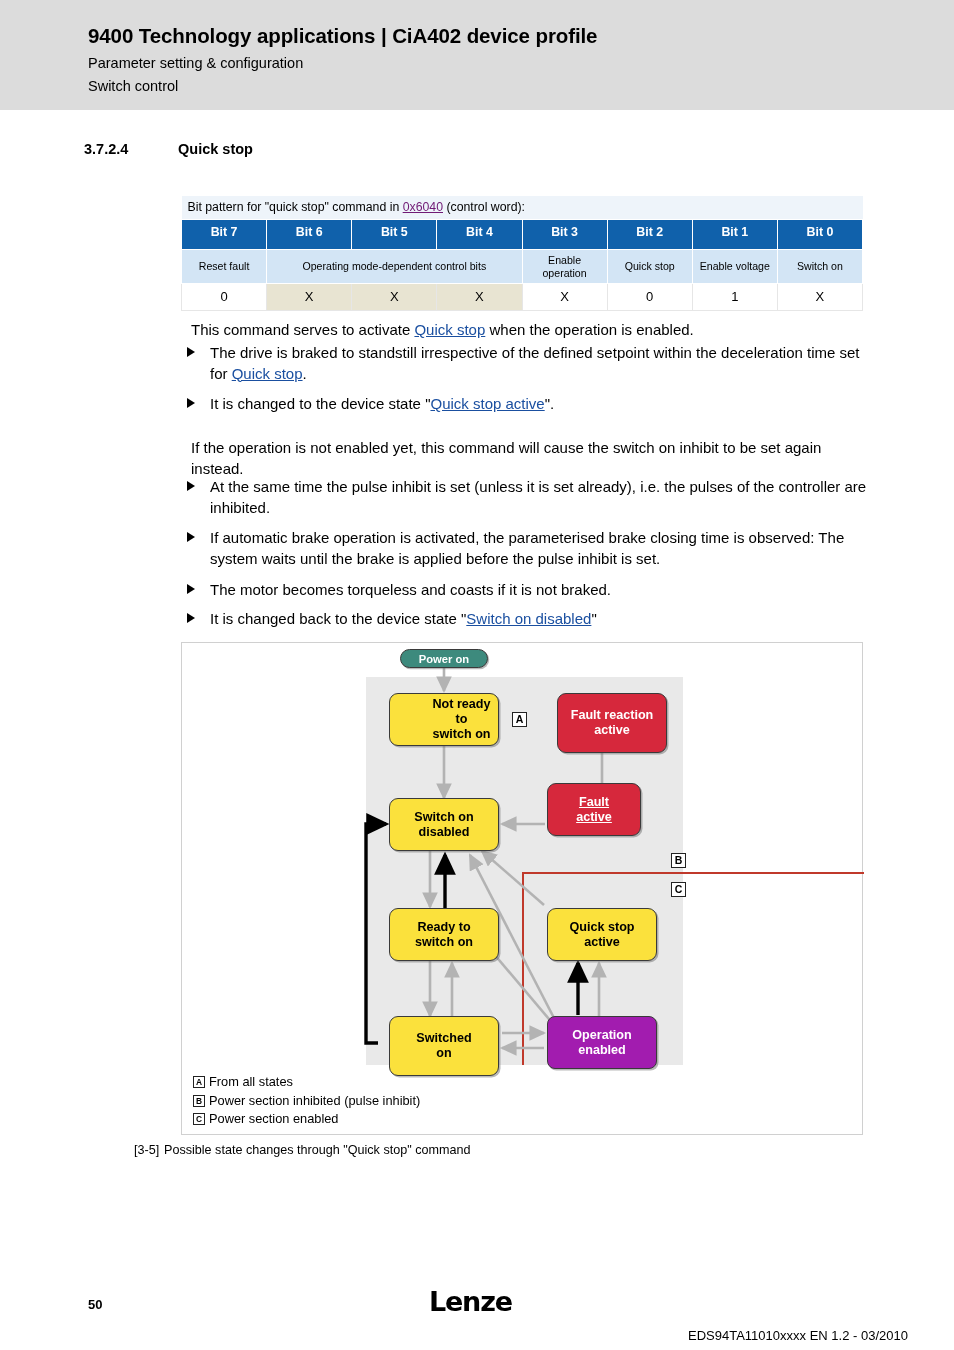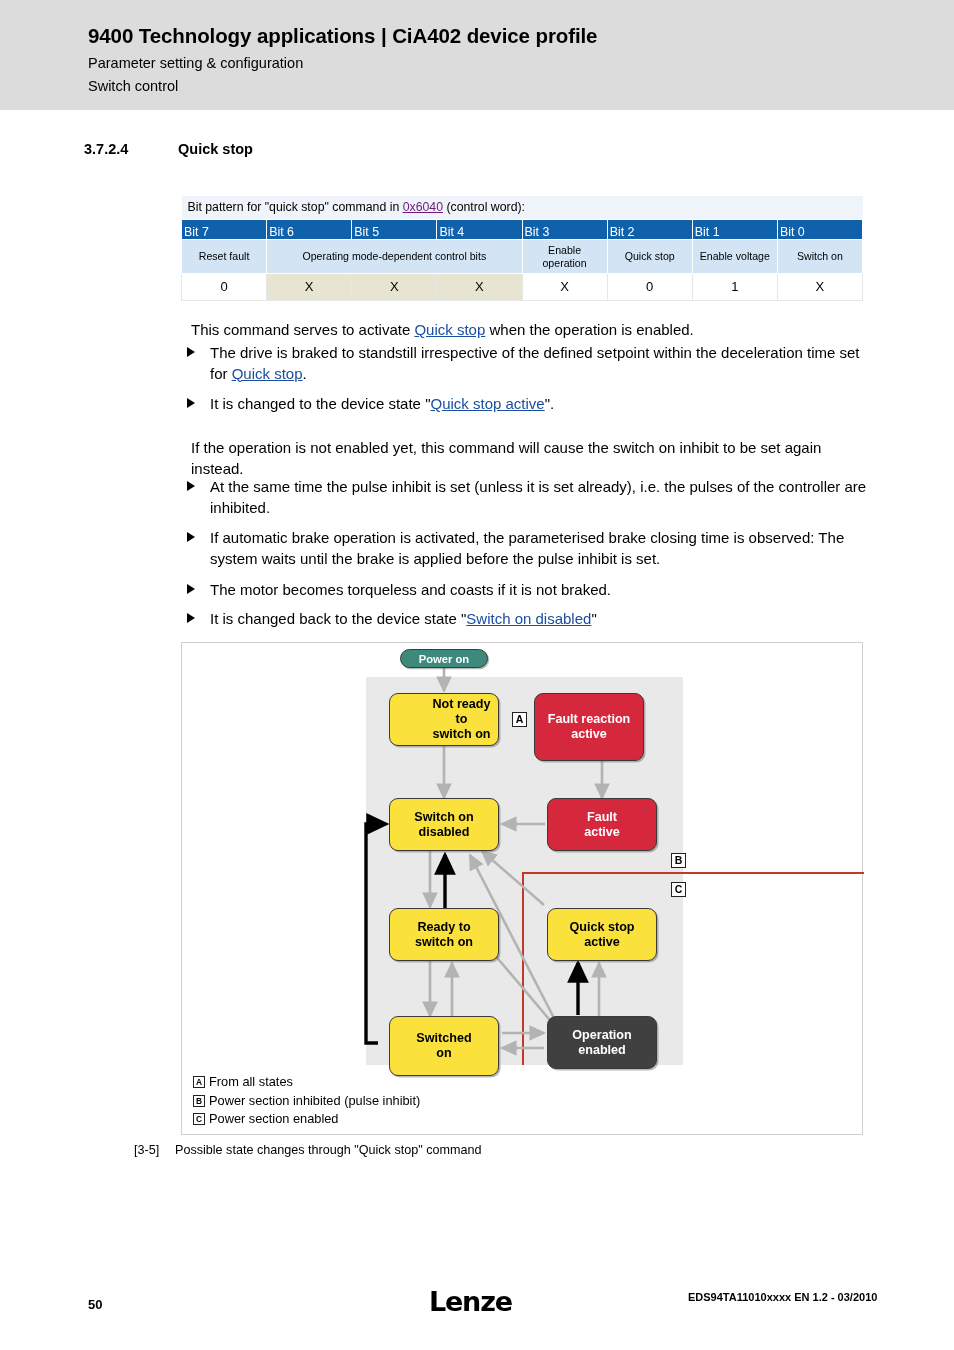--- a/index.html
+++ b/index.html
@@ -73,23 +73,23 @@
     border: none;
     border-bottom: 1px solid #ffffff;
   }
   .caption-row a {
     color: #701a75; text-decoration: underline;
   }
   .hdr-row th {
     background: #1061ab;
     color: #ffffff;
     font-size: 12.4px;
-    font-weight: normal;
-    text-align: left;
-    padding: 5px 2px 0 2px;
+    font-weight: bold;
+    text-align: center;
+    padding: 5px 2px 10px 2px;
     border-left: 1px solid #ffffff;
     border-right: 1px solid #ffffff;
   }
   .desc-row td {
     background: #d3e5f5;
     color: #000;
     font-size: 10.6px;
     text-align: center;
     padding: 4px 3px 4px 3px;
     vertical-align: middle;
@@ -168,21 +168,21 @@
     align-items: center;
     justify-content: center;
     text-align: center;
     font-size: 12.6px;
     font-weight: bold;
     line-height: 1.18;
     box-shadow: 1.5px 1.5px 0 rgba(100,100,100,0.45);
   }
   .node.yellow { background: #fbe13c; color: #000; }
   .node.red    { background: #d6283c; color: #ffffff; }
-  .node.teal   { background: #404040; color: #ffffff; }
+  .node.teal   { background: #a21caf; color: #ffffff; border-radius: 8px; }
 
   .pill {
     position: absolute;
     background: #3d8a7d;
     color: #ffffff;
     border: 1.4px solid #3a3a3a;
     border-radius: 11px;
     font-size: 11.2px;
     font-weight: bold;
     display: flex;
@@ -224,42 +224,41 @@
     line-height: 1;
   }
 
   
   .fig-caption {
     position: absolute;
     left: 134px; top: 1143px;
     font-size: 12.6px;
     white-space: nowrap;
   }
-  .fig-caption .fignum { display: inline-block; width: 41px; }
+  .fig-caption .fignum { display: inline-block; width: 30px; }
 
   
   .footer-pageno {
     position: absolute;
     left: 88px; top: 1297px;
     font-size: 13px; font-weight: bold;
   }
   .footer-logo {
     position: absolute;
     left: 429px; top: 1286px;
     font-size: 27px;
     font-weight: bold;
     letter-spacing: -1.2px;
     font-family: "DejaVu Sans", sans-serif;
   }
   .footer-doc {
     position: absolute;
-    left: 688px; top: 1291px;
-    font-size: 11px;
+    left: 688px; top: 1328px;
+    font-size: 13px;
     white-space: nowrap;
-    font-weight: bold;
   }
 </style>
 </head>
 <body>
 
 <div class="page-header">
   <div class="title">9400 Technology applications | CiA402 device profile</div>
   <div class="sub1">Parameter setting &amp; configuration</div>
   <div class="sub2">Switch control</div>
 </div>
@@ -418,29 +417,29 @@
     </svg>
 
     <div class="pill" style="left:218px; top:6px; width:88px; height:19px;">
       <span>Power on</span>
     </div>
 
     <div class="node yellow" style="left:207px; top:50px; width:110px; height:53px;padding-left:35px;">
       <span>Not ready to<br>switch on</span>
     </div>
 
-    <div class="node red" style="left:352px; top:50px; width:110px; height:68px;">
+    <div class="node red" style="left:375px; top:50px; width:110px; height:60px;">
       <span>Fault reaction<br>active</span>
     </div>
 
     <div class="node yellow" style="left:207px; top:155px; width:110px; height:53px;">
       <span>Switch on<br>disabled</span>
     </div>
 
-    <div class="node red" style="left:365px; top:155px; width:110px; height:53px;">
+    <div class="node red" style="left:365px; top:140px; width:94px; height:53px;text-decoration:underline;">
       <span>Fault<br>active</span>
     </div>
 
     <div class="node yellow" style="left:207px; top:265px; width:110px; height:53px;">
       <span>Ready to<br>switch on</span>
     </div>
 
     <div class="node yellow" style="left:365px; top:265px; width:110px; height:53px;">
       <span>Quick stop<br>active</span>
     </div>

